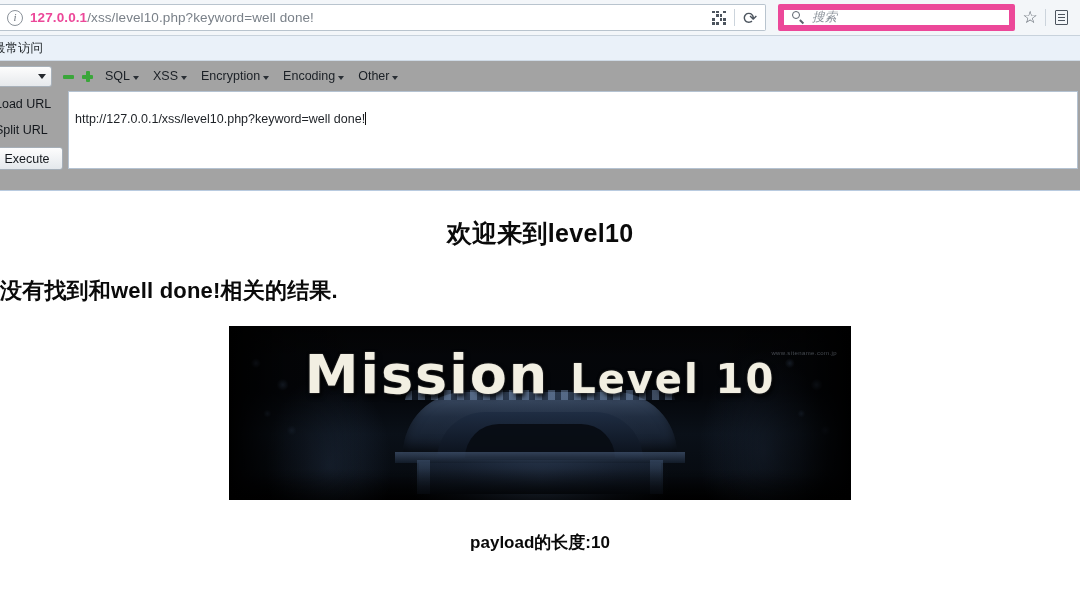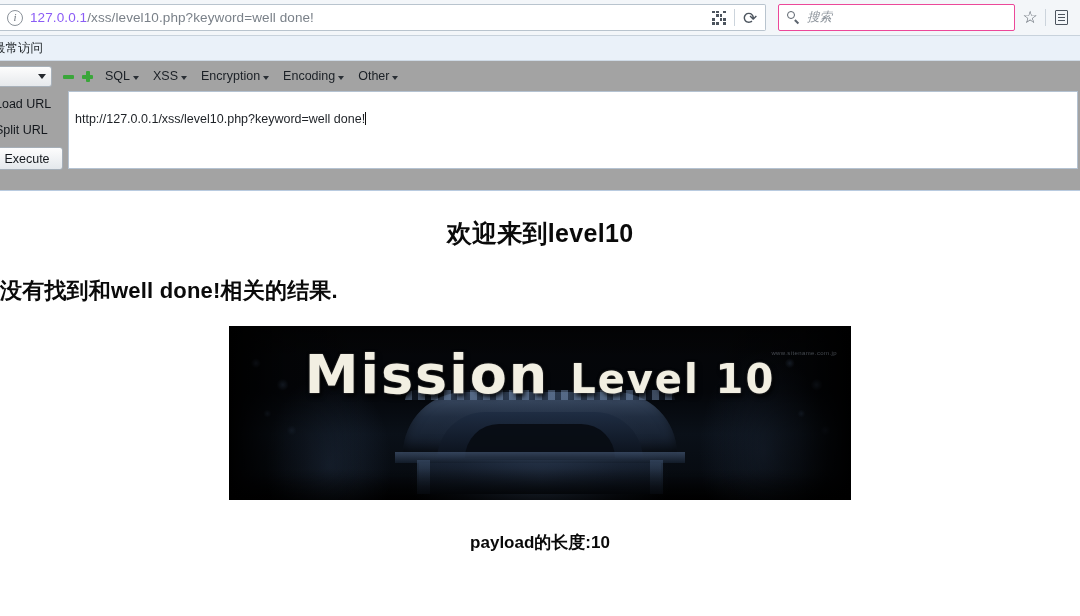--- a/index.html
+++ b/index.html
@@ -54,22 +54,22 @@
     box-sizing: border-box;
   }
   .url-text {
     font-size: 13.5px;
     color: #7a8189;
     white-space: nowrap;
     overflow: hidden;
     letter-spacing: 0.1px;
   }
   .url-text .host {
-    color: #8b5cf6;
-    font-weight: normal;
+    color: #ec4899;
+    font-weight: bold;
   }
   .url-right-icons {
     margin-left: auto;
     display: flex;
     align-items: center;
     height: 100%;
   }
   .icon-btn {
     width: 30px; height: 25px;
     display: flex;
@@ -97,21 +97,21 @@
     font-size: 17px;
     color: #4c545e;
     font-family: "DejaVu Sans", sans-serif;
   }
 
   .searchbar {
     position: absolute;
     left: 778px; top: 4px;
     width: 237px; height: 27px;
     background: #ffffff;
-    border: 1px solid #ec4899;
+    border: 6px solid #ec4899;
     border-radius: 2px;
     box-sizing: border-box;
     display: flex;
     align-items: center;
   }
   .search-glass {
     width: 13px; height: 13px;
     margin-left: 8px; margin-right: 7px;
     position: relative;
     flex: none;

